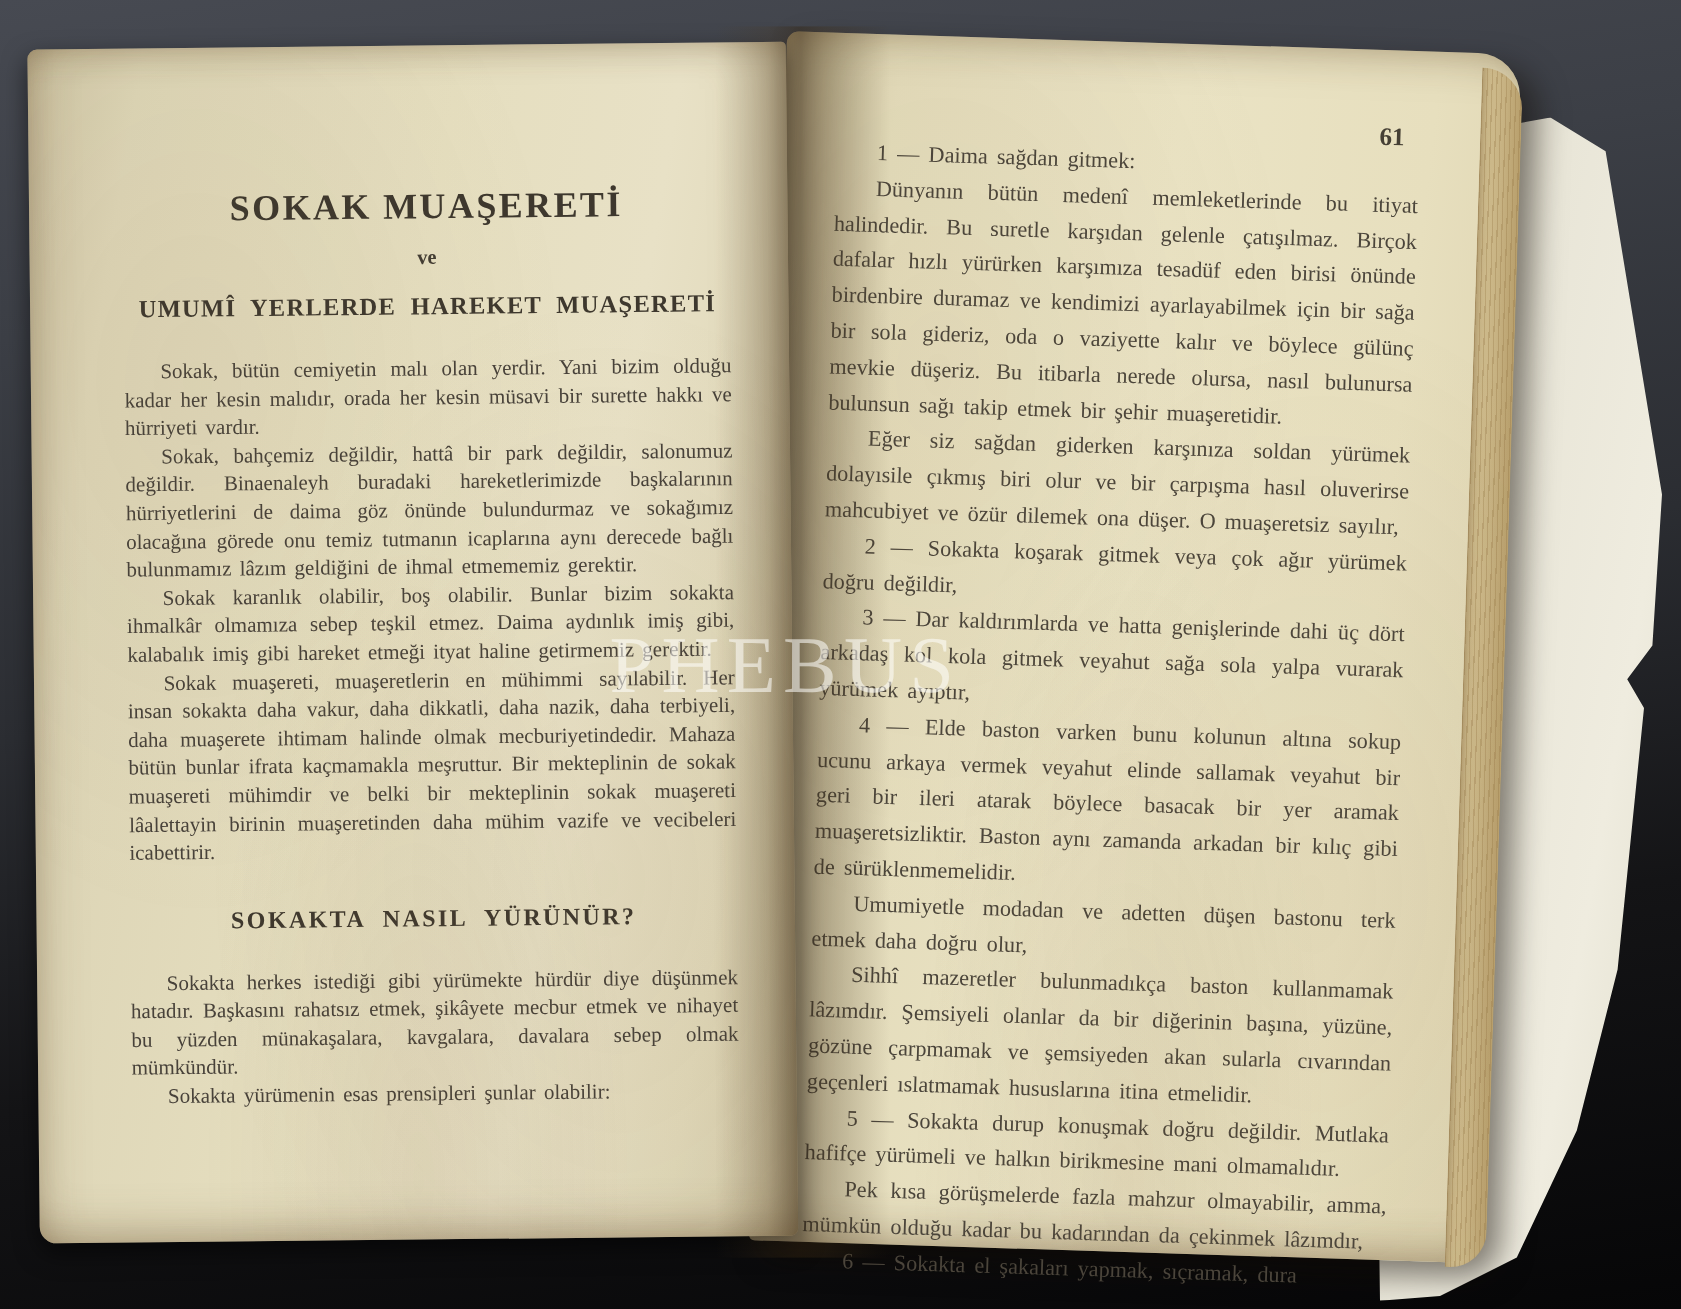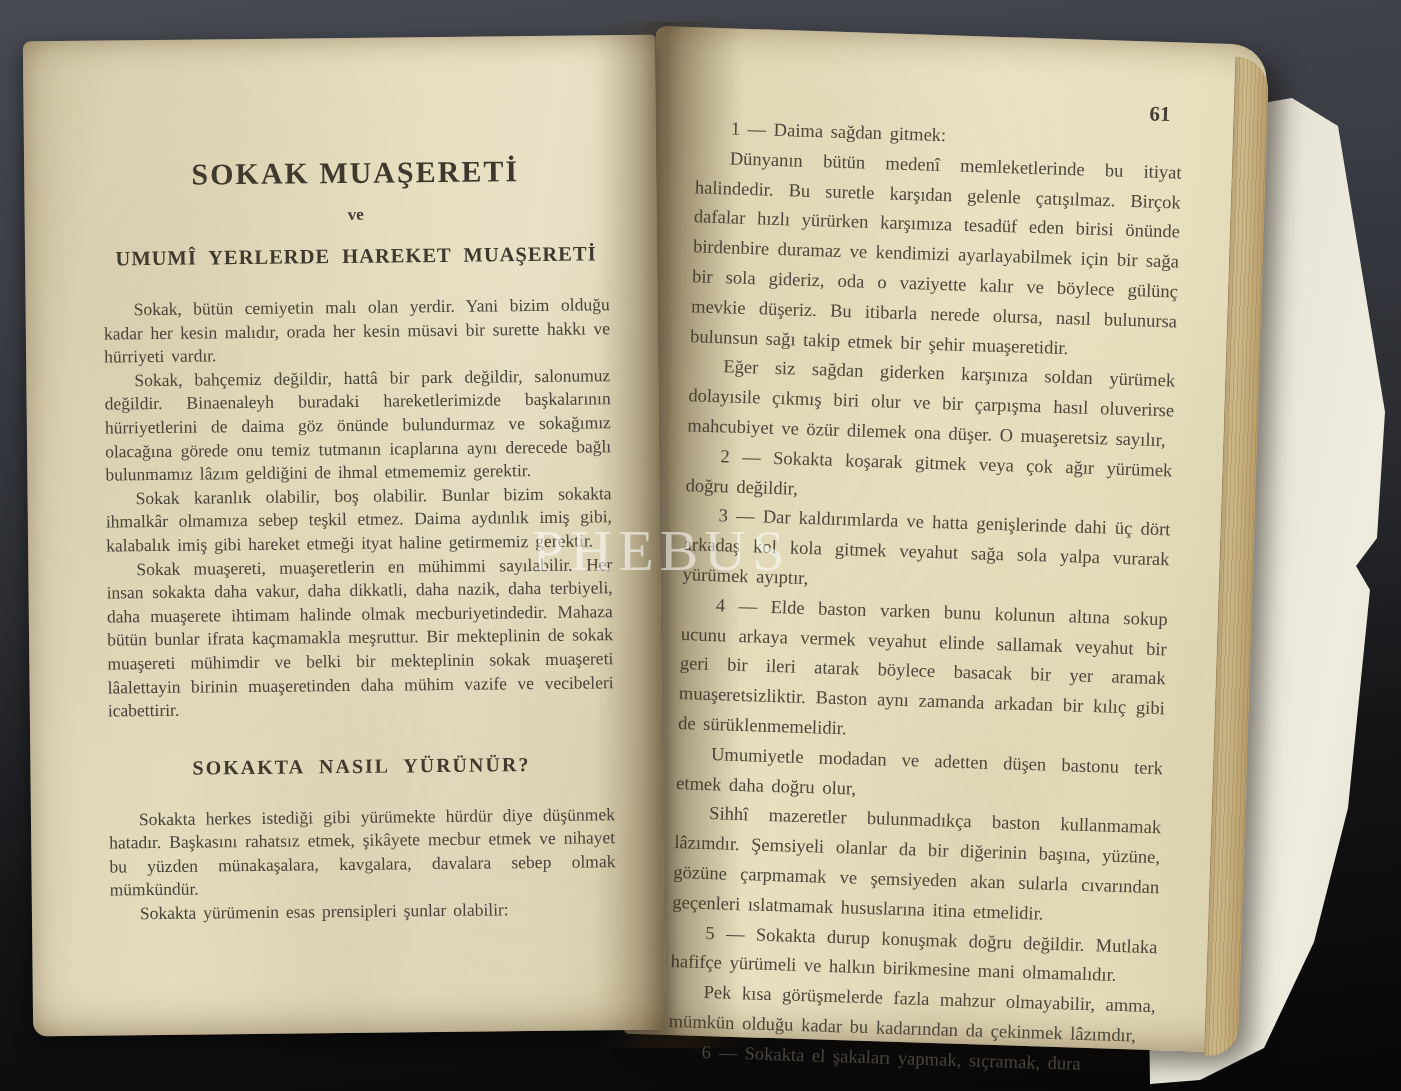--- a/index.html
+++ b/index.html
@@ -74,22 +74,22 @@
     position:absolute;top:60px;right:95px;font-size:21px;color:#453f34;font-weight:600;
   }
   .right-content{
     position:absolute;left:44px;top:86px;width:486px;color:#4b453b;
   }
   .right-content p{
     margin:0;font-size:18.5px;line-height:29.8px;text-align:justify;
     text-indent:34px;word-spacing:3px;
   }
   .watermark{
-    position:absolute;left:532px;top:522px;z-index:30;
-    font-size:58px;font-weight:400;letter-spacing:6px;line-height:1;
+    position:absolute;left:508px;top:522px;z-index:30;
+    font-size:67px;font-weight:400;letter-spacing:6px;line-height:1;
     color:rgba(255,255,254,.55);pointer-events:none;
   }
   
   .page::after{
     content:"";position:absolute;inset:0;border-radius:inherit;pointer-events:none;
     background:radial-gradient(ellipse at 22% 28%,rgba(130,100,55,.05),rgba(0,0,0,0) 45%),
                radial-gradient(ellipse at 75% 70%,rgba(130,100,55,.06),rgba(0,0,0,0) 50%),
                radial-gradient(ellipse at 50% 95%,rgba(110,80,40,.08),rgba(0,0,0,0) 40%);
   }
 </style>

